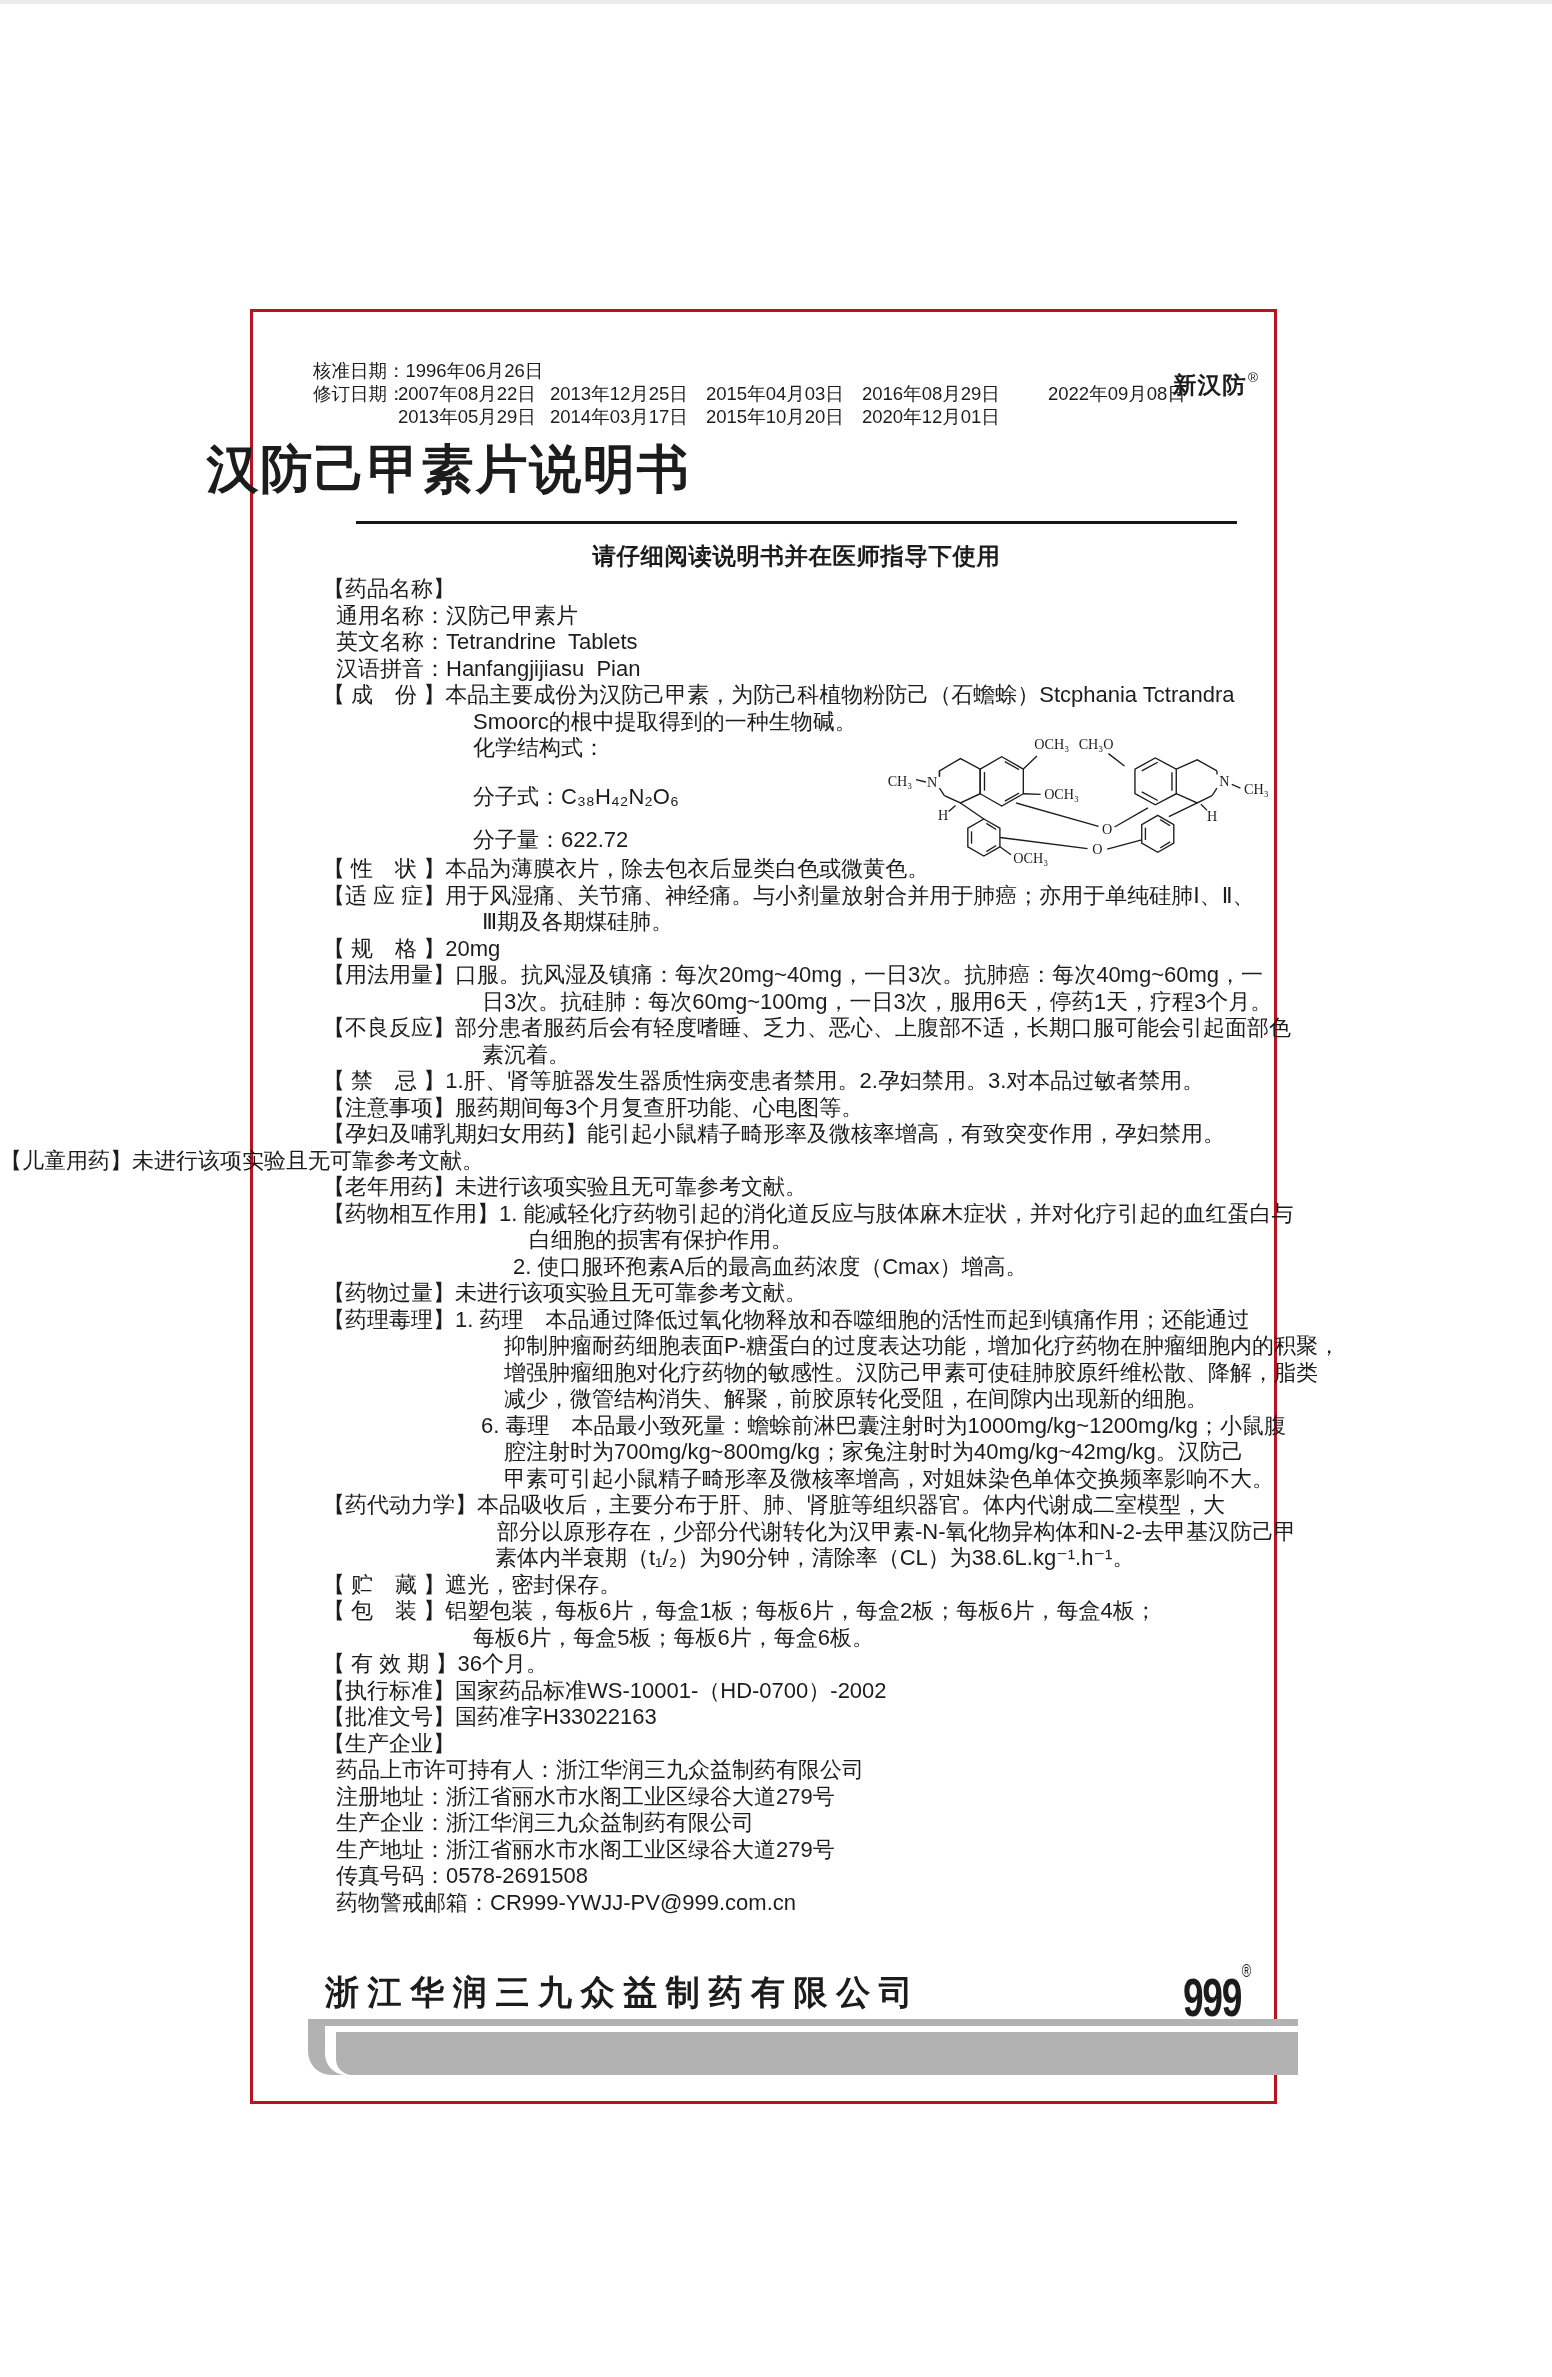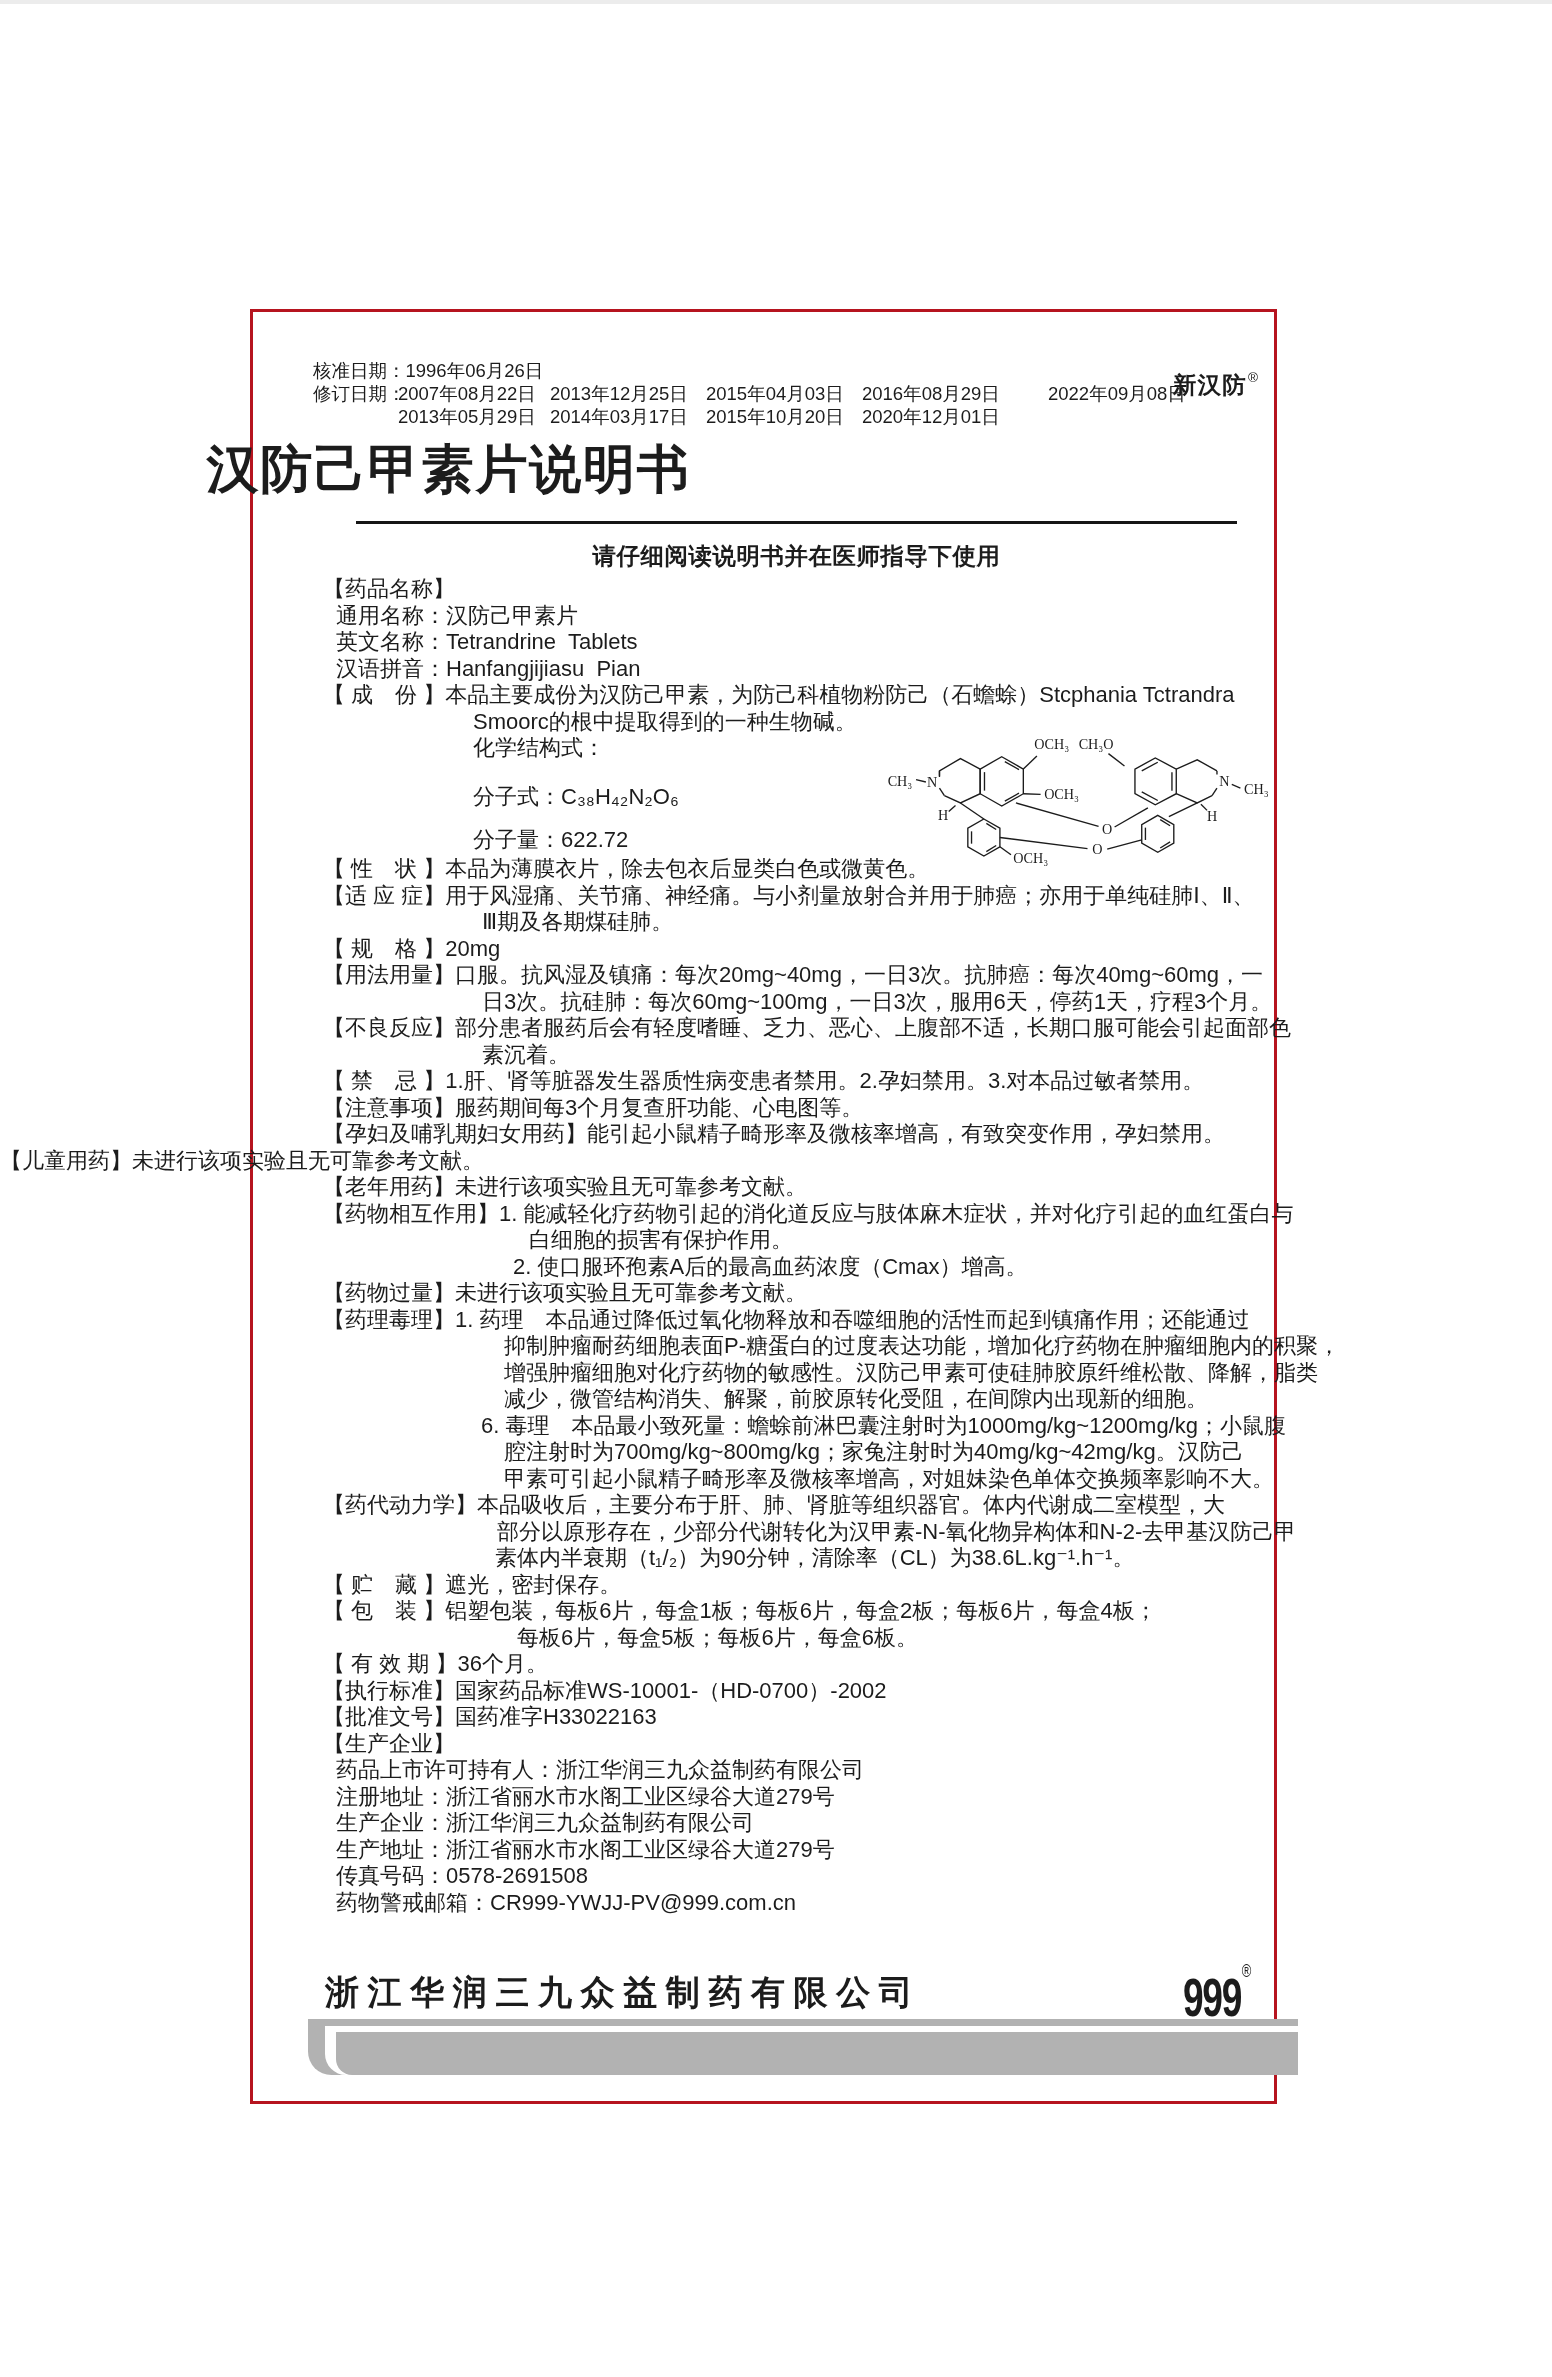--- a/index.html
+++ b/index.html
@@ -114,21 +114,21 @@
       <div class="ln" style="padding-left: 504px;">增强肿瘤细胞对化疗药物的敏感性。汉防己甲素可使硅肺胶原纤维松散、降解，脂类</div>
       <div class="ln" style="padding-left: 504px;">减少，微管结构消失、解聚，前胶原转化受阻，在间隙内出现新的细胞。</div>
       <div class="ln" style="padding-left: 481px;">6. 毒理　本品最小致死量：蟾蜍前淋巴囊注射时为1000mg/kg~1200mg/kg；小鼠腹</div>
       <div class="ln" style="padding-left: 504px;">腔注射时为700mg/kg~800mg/kg；家兔注射时为40mg/kg~42mg/kg。汉防己</div>
       <div class="ln" style="padding-left: 504px;">甲素可引起小鼠精子畸形率及微核率增高，对姐妹染色单体交换频率影响不大。</div>
       <div class="ln" style="padding-left: 323px;">【药代动力学】本品吸收后，主要分布于肝、肺、肾脏等组织器官。体内代谢成二室模型，大</div>
       <div class="ln" style="padding-left: 497px;">部分以原形存在，少部分代谢转化为汉甲素-N-氧化物异构体和N-2-去甲基汉防己甲</div>
       <div class="ln" style="padding-left: 495px;">素体内半衰期（t₁/₂）为90分钟，清除率（CL）为38.6L.kg⁻¹.h⁻¹。</div>
       <div class="ln" style="padding-left: 323px;">【 贮　藏 】遮光，密封保存。</div>
       <div class="ln" style="padding-left: 323px;">【 包　装 】铝塑包装，每板6片，每盒1板；每板6片，每盒2板；每板6片，每盒4板；</div>
-      <div class="ln" style="padding-left: 473px; margin-left: 44px;">每板6片，每盒5板；每板6片，每盒6板。</div>
+      <div class="ln" style="padding-left: 473px;">每板6片，每盒5板；每板6片，每盒6板。</div>
       <div class="ln" style="padding-left: 323px;">【 有 效 期 】36个月。</div>
       <div class="ln" style="padding-left: 323px;">【执行标准】国家药品标准WS-10001-（HD-0700）-2002</div>
       <div class="ln" style="padding-left: 323px;">【批准文号】国药准字H33022163</div>
       <div class="ln" style="padding-left: 323px;">【生产企业】</div>
       <div class="ln" style="padding-left: 336px;">药品上市许可持有人：浙江华润三九众益制药有限公司</div>
       <div class="ln" style="padding-left: 336px;">注册地址：浙江省丽水市水阁工业区绿谷大道279号</div>
       <div class="ln" style="padding-left: 336px;">生产企业：浙江华润三九众益制药有限公司</div>
       <div class="ln" style="padding-left: 336px;">生产地址：浙江省丽水市水阁工业区绿谷大道279号</div>
       <div class="ln" style="padding-left: 336px;">传真号码：0578-2691508</div>
       <div class="ln" style="padding-left: 336px;">药物警戒邮箱：CR999-YWJJ-PV@999.com.cn</div>

